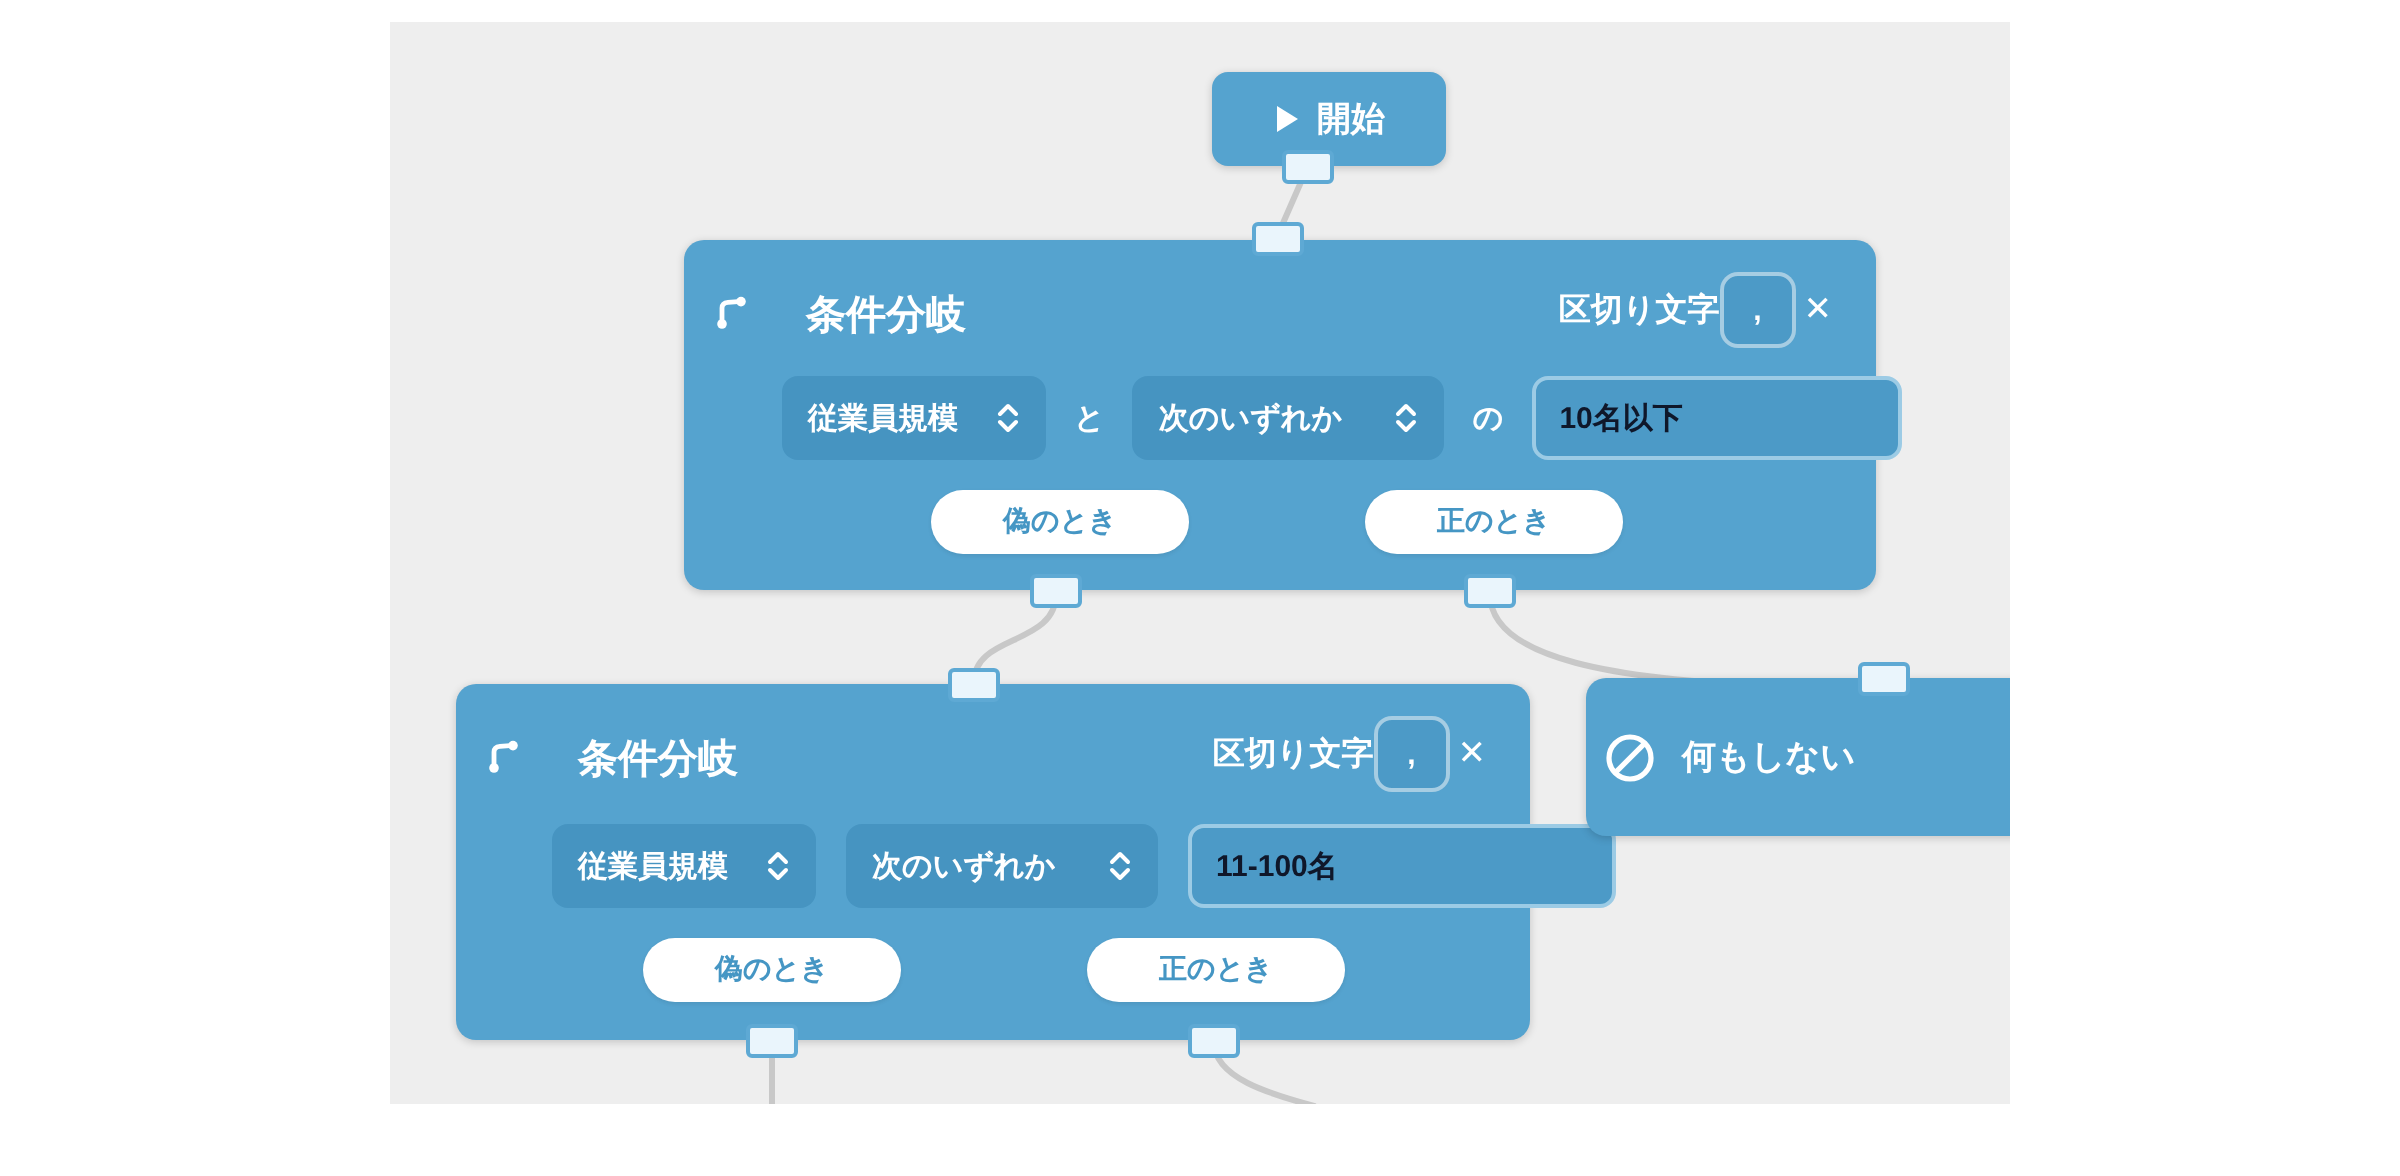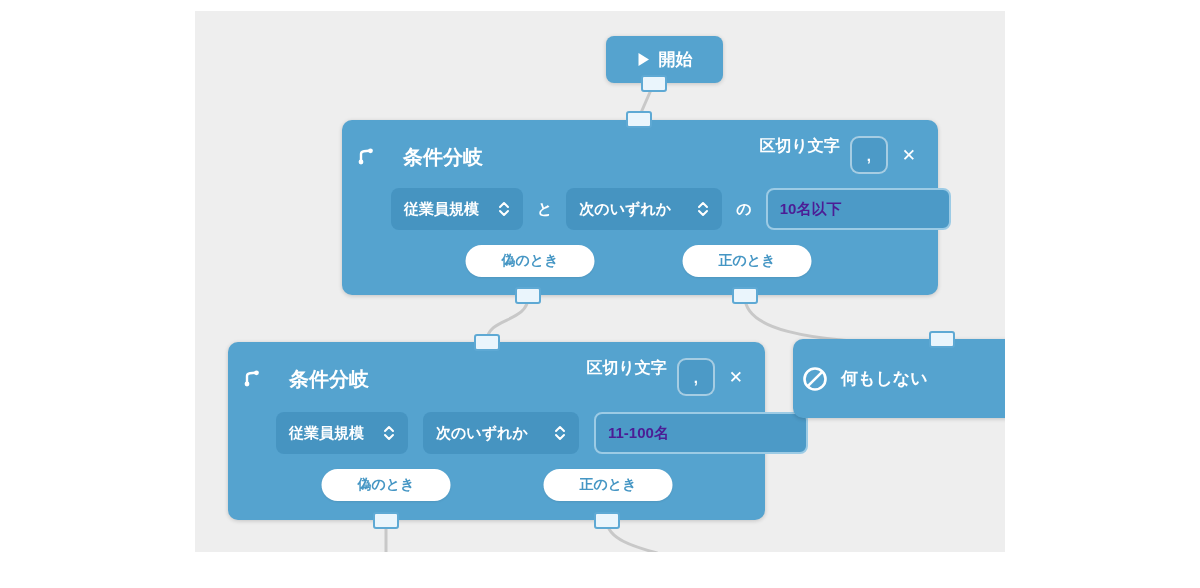--- a/index.html
+++ b/index.html
@@ -43,21 +43,21 @@
     padding-left: 9px; gap: 13px;
     font-size: 17px; font-weight: bold;
   }
   .header-left {
     position: absolute; left: 15px; top: 24px; height: 26px;
     display: flex; align-items: center; gap: 28px;
     font-size: 20px; font-weight: bold;
   }
   .delimiter-group {
     position: absolute; right: 18px; top: 16px; height: 38px;
-    display: flex; gap: 10px;
+    display: flex; align-items: center; 
     font-size: 16px; font-weight: bold;
   }
   .delimiter-input {
     width: 38px; height: 38px;
     background: #4c9ac7;
     border: 2px solid rgba(255,255,255,0.5);
     border-radius: 9px;
     color: #ffffff; font-size: 15px; font-weight: bold;
     text-align: center;
     outline: none;
@@ -86,21 +86,21 @@
     font-family: inherit;
   }
   .sel-field { width: 132px; }
   .sel-operator { width: 156px; }
   .conn-word { font-size: 15px; font-weight: bold; color: #ffffff; }
   .value-input {
     height: 42px;
     background: #4c9ac7;
     border: 2px solid #9ccbe5;
     border-radius: 8px;
-    color: #4c1d95; font-size: 15px; font-weight: bold;
+    color: #0f172a; font-size: 15px; font-weight: bold;
     padding: 0 12px;
     outline: none;
     font-family: inherit;
   }
   .vi-1 { width: 185px; }
   .vi-2 { width: 214px; }
   .pill {
     position: absolute;
     height: 32px;
     transform: translateX(-50%);

